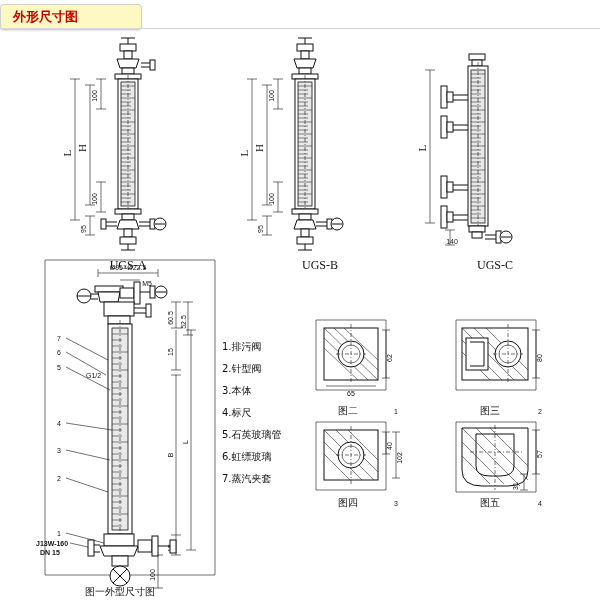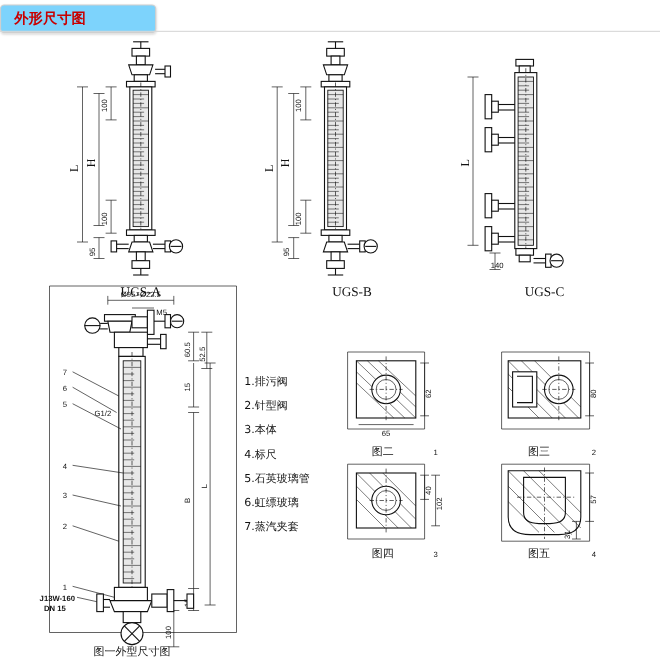--- a/index.html
+++ b/index.html
@@ -10,21 +10,21 @@
     color:#111;
     position:relative;
     overflow:hidden;
   }
   .tab-bar{
     position:absolute;left:0;top:0;width:600px;height:30px;
   }
   .tab{
     position:absolute;left:0;top:4px;
     width:140px;height:24px;
-    background:#7dd3fc;
+    background:#fef9c3;
     border:1px solid #cfcfcf;
     border-radius:4px;
     box-shadow:0 1px 2px rgba(0,0,0,.12);
     display:flex;align-items:center;
   }
   .tab-label{
     color:#c80000;font-weight:bold;font-size:13px;
     margin-left:12px;
     font-family:"Liberation Sans", sans-serif;
   }

